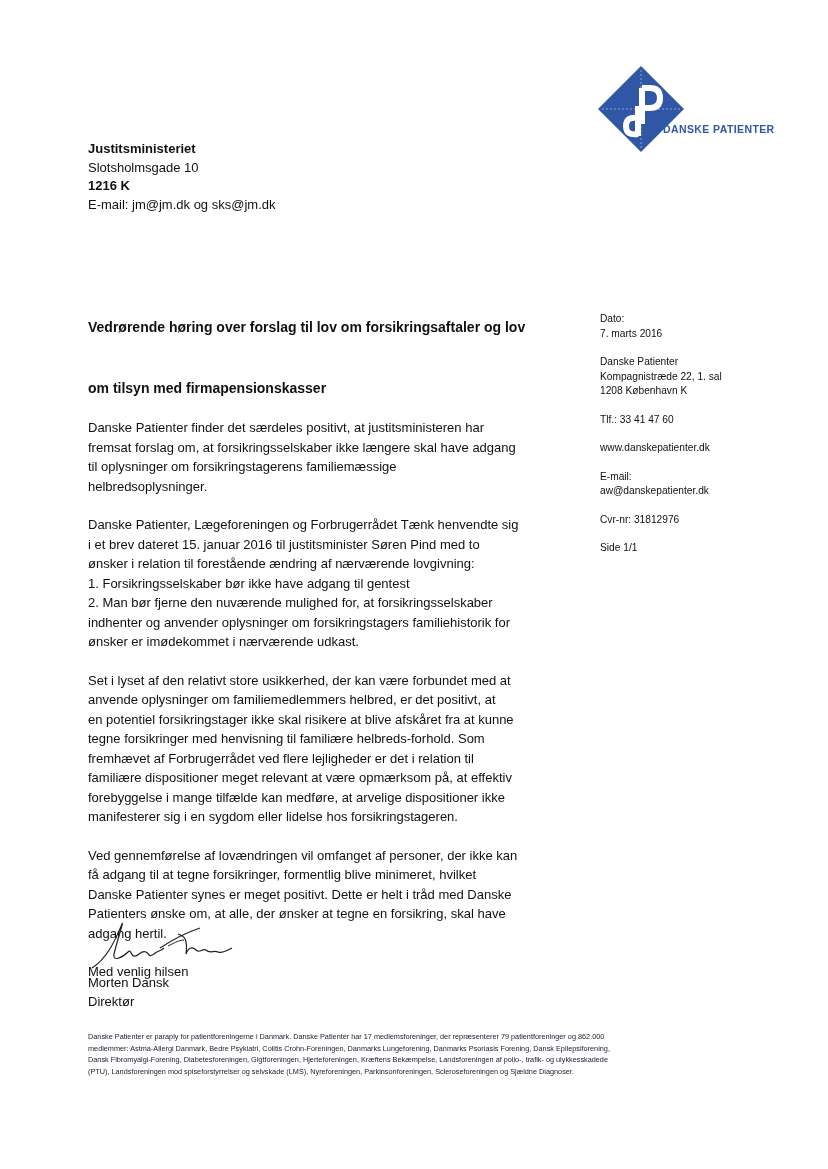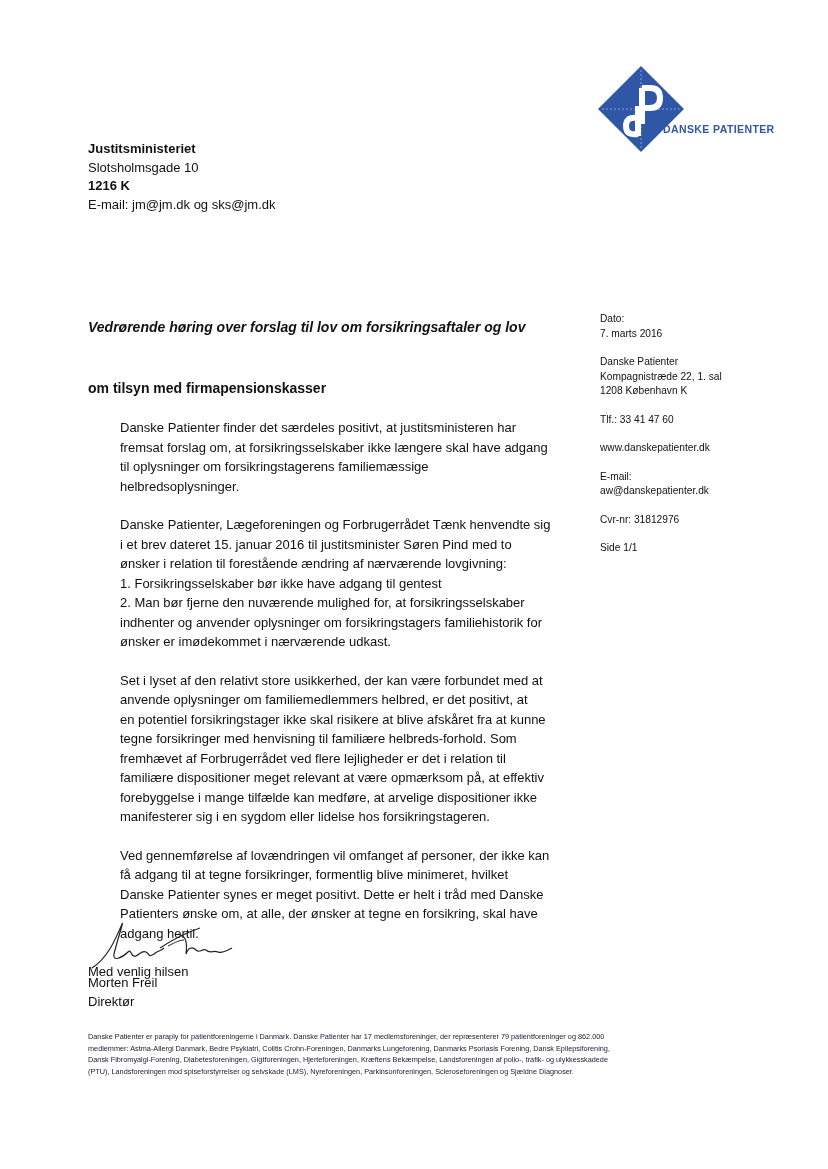--- a/index.html
+++ b/index.html
@@ -20,21 +20,21 @@
     .recipient div { white-space: nowrap; }
 
     .sidebar { position: absolute; left: 600px; top: 312px; width: 200px; font-size: 10.2px; line-height: 14.5px; }
     .sidebar .gap { height: 14px; }
     .sidebar div { white-space: nowrap; }
     .sidebar .b { font-weight: normal; }
 
     .main { position: absolute; left: 88px; top: 318px; width: 460px; }
     .title { font-size: 14px; font-weight: bold; line-height: 19.5px; margin: 0 0 20px 0; }
     .para { font-size: 13px; line-height: 19.5px; margin: 0 0 19px 0; }
-    .para .line { display: block; white-space: nowrap; margin-left: 32px; }
+    .para .line { display: block; white-space: nowrap; }
 
     .closing { font-size: 13px; line-height: 19.5px; margin-top: 0; }
     .signature { position: absolute; left: 88px; top: 918px; width: 160px; height: 56px; }
     .signer { position: absolute; left: 88px; top: 974px; font-size: 13px; line-height: 18.5px; }
     .signer div { white-space: nowrap; }
 
     .footer {
       position: absolute; left: 88px; top: 1031px; width: 660px;
       font-size: 7.3px; line-height: 11.5px; color: #1a1a2e;
     }
@@ -78,21 +78,21 @@
   <div>E-mail:</div>
   <div>aw@danskepatienter.dk</div>
   <div class="gap"></div>
   <div>Cvr-nr: 31812976</div>
   <div class="gap"></div>
   <div>Side 1/1</div>
 </div>
 
 <div class="main">
   <div class="title">
-    <span class="line" style="display:block;white-space:nowrap;font-style:italic;">Vedrørende høring over forslag til lov om forsikringsaftaler og lov</span>
+    <span class="line" style="display:block;white-space:nowrap;">Vedrørende høring over forslag til lov om forsikringsaftaler og lov</span>
     <span class="line" style="display:block;white-space:nowrap;margin-top:41px;">om tilsyn med firmapensionskasser</span>
   </div>
 
   <div class="para">
     <span class="line">Danske Patienter finder det særdeles positivt, at justitsministeren har</span>
     <span class="line">fremsat forslag om, at forsikringsselskaber ikke længere skal have adgang</span>
     <span class="line">til oplysninger om forsikringstagerens familiemæssige</span>
     <span class="line">helbredsoplysninger.</span>
   </div>
 
@@ -128,21 +128,21 @@
   <div class="closing">Med venlig hilsen</div>
 </div>
 
 <svg class="signature" viewBox="0 0 160 56">
   <path d="M4,50 C20,40 28,20 34,6 C36,2 30,20 26,36 C24,44 34,40 40,34 C44,30 42,40 48,38 C52,36 54,32 58,34 C62,36 60,40 66,36 C70,32 72,34 76,30" fill="none" stroke="#222" stroke-width="1.2"></path>
   <path d="M72,30 C84,22 100,14 112,10 M90,16 C96,18 100,20 98,36 C100,30 104,28 108,32 C112,36 114,30 118,32 C122,36 126,32 130,34 C134,36 140,32 144,30" fill="none" stroke="#222" stroke-width="1.2"></path>
   <path d="M80,28 C88,24 92,22 96,22" fill="none" stroke="#222" stroke-width="1"></path>
 </svg>
 
 <div class="signer">
-  <div>Morten Freil</div>
+  <div>Morten Dansk</div>
   <div>Direktør</div>
 </div>
 
 <div class="footer">
   <span class="line">Danske Patienter er paraply for patientforeningerne i Danmark. Danske Patienter har  17 medlemsforeninger, der repræsenterer 79 patientforeninger og 862.000</span>
   <span class="line">medlemmer:  Astma-Allergi Danmark, Bedre Psykiatri, Colitis Crohn-Foreningen, Danmarks Lungeforening, Danmarks Psoriasis Forening, Dansk Epilepsiforening,</span>
   <span class="line">Dansk Fibromyalgi-Forening, Diabetesforeningen, Gigtforeningen, Hjerteforeningen, Kræftens Bekæmpelse, Landsforeningen af polio-, trafik- og ulykkesskadede</span>
   <span class="line">(PTU), Landsforeningen mod spiseforstyrrelser og selvskade (LMS), Nyreforeningen, Parkinsonforeningen, Scleroseforeningen og Sjældne Diagnoser.</span>
 </div>
 

